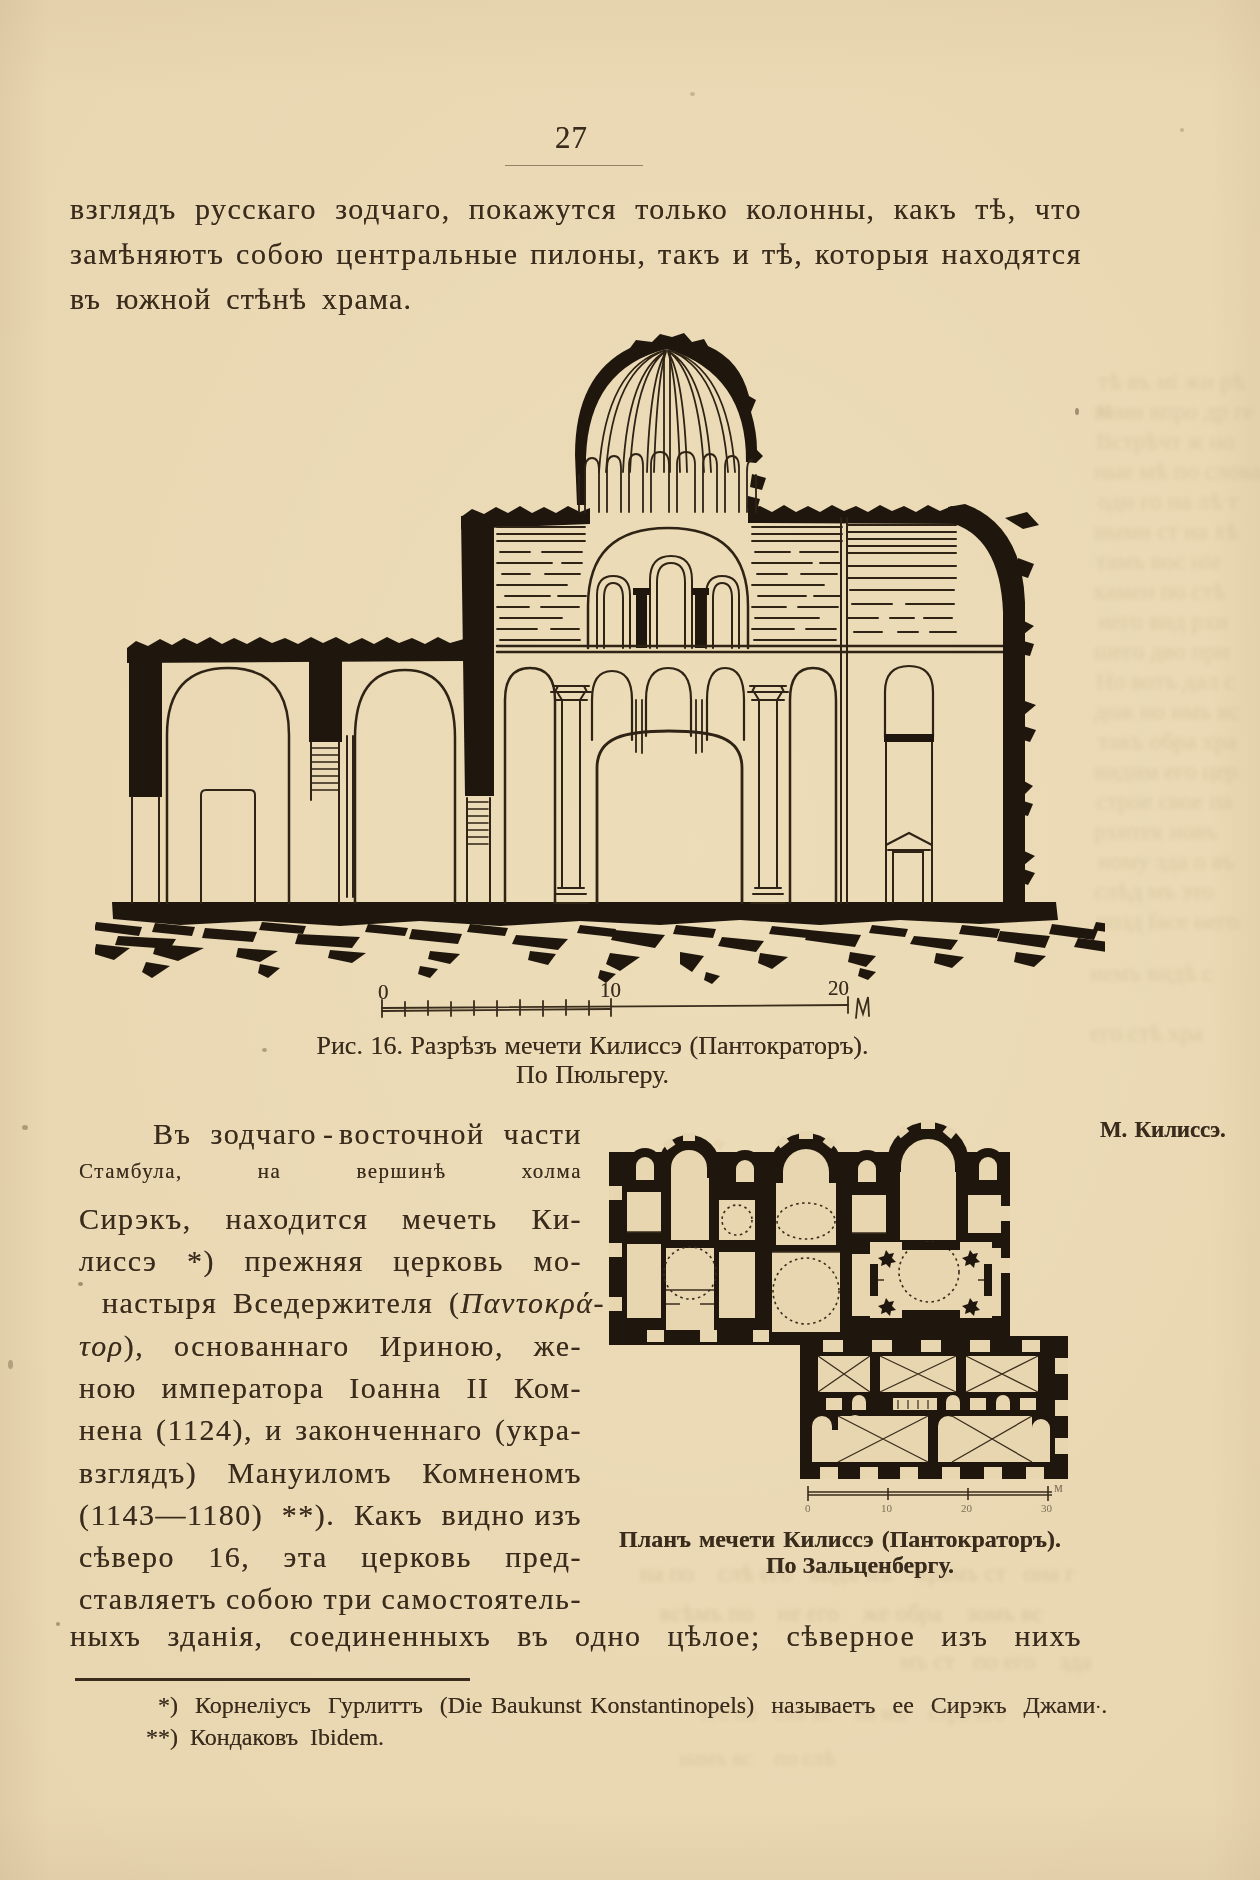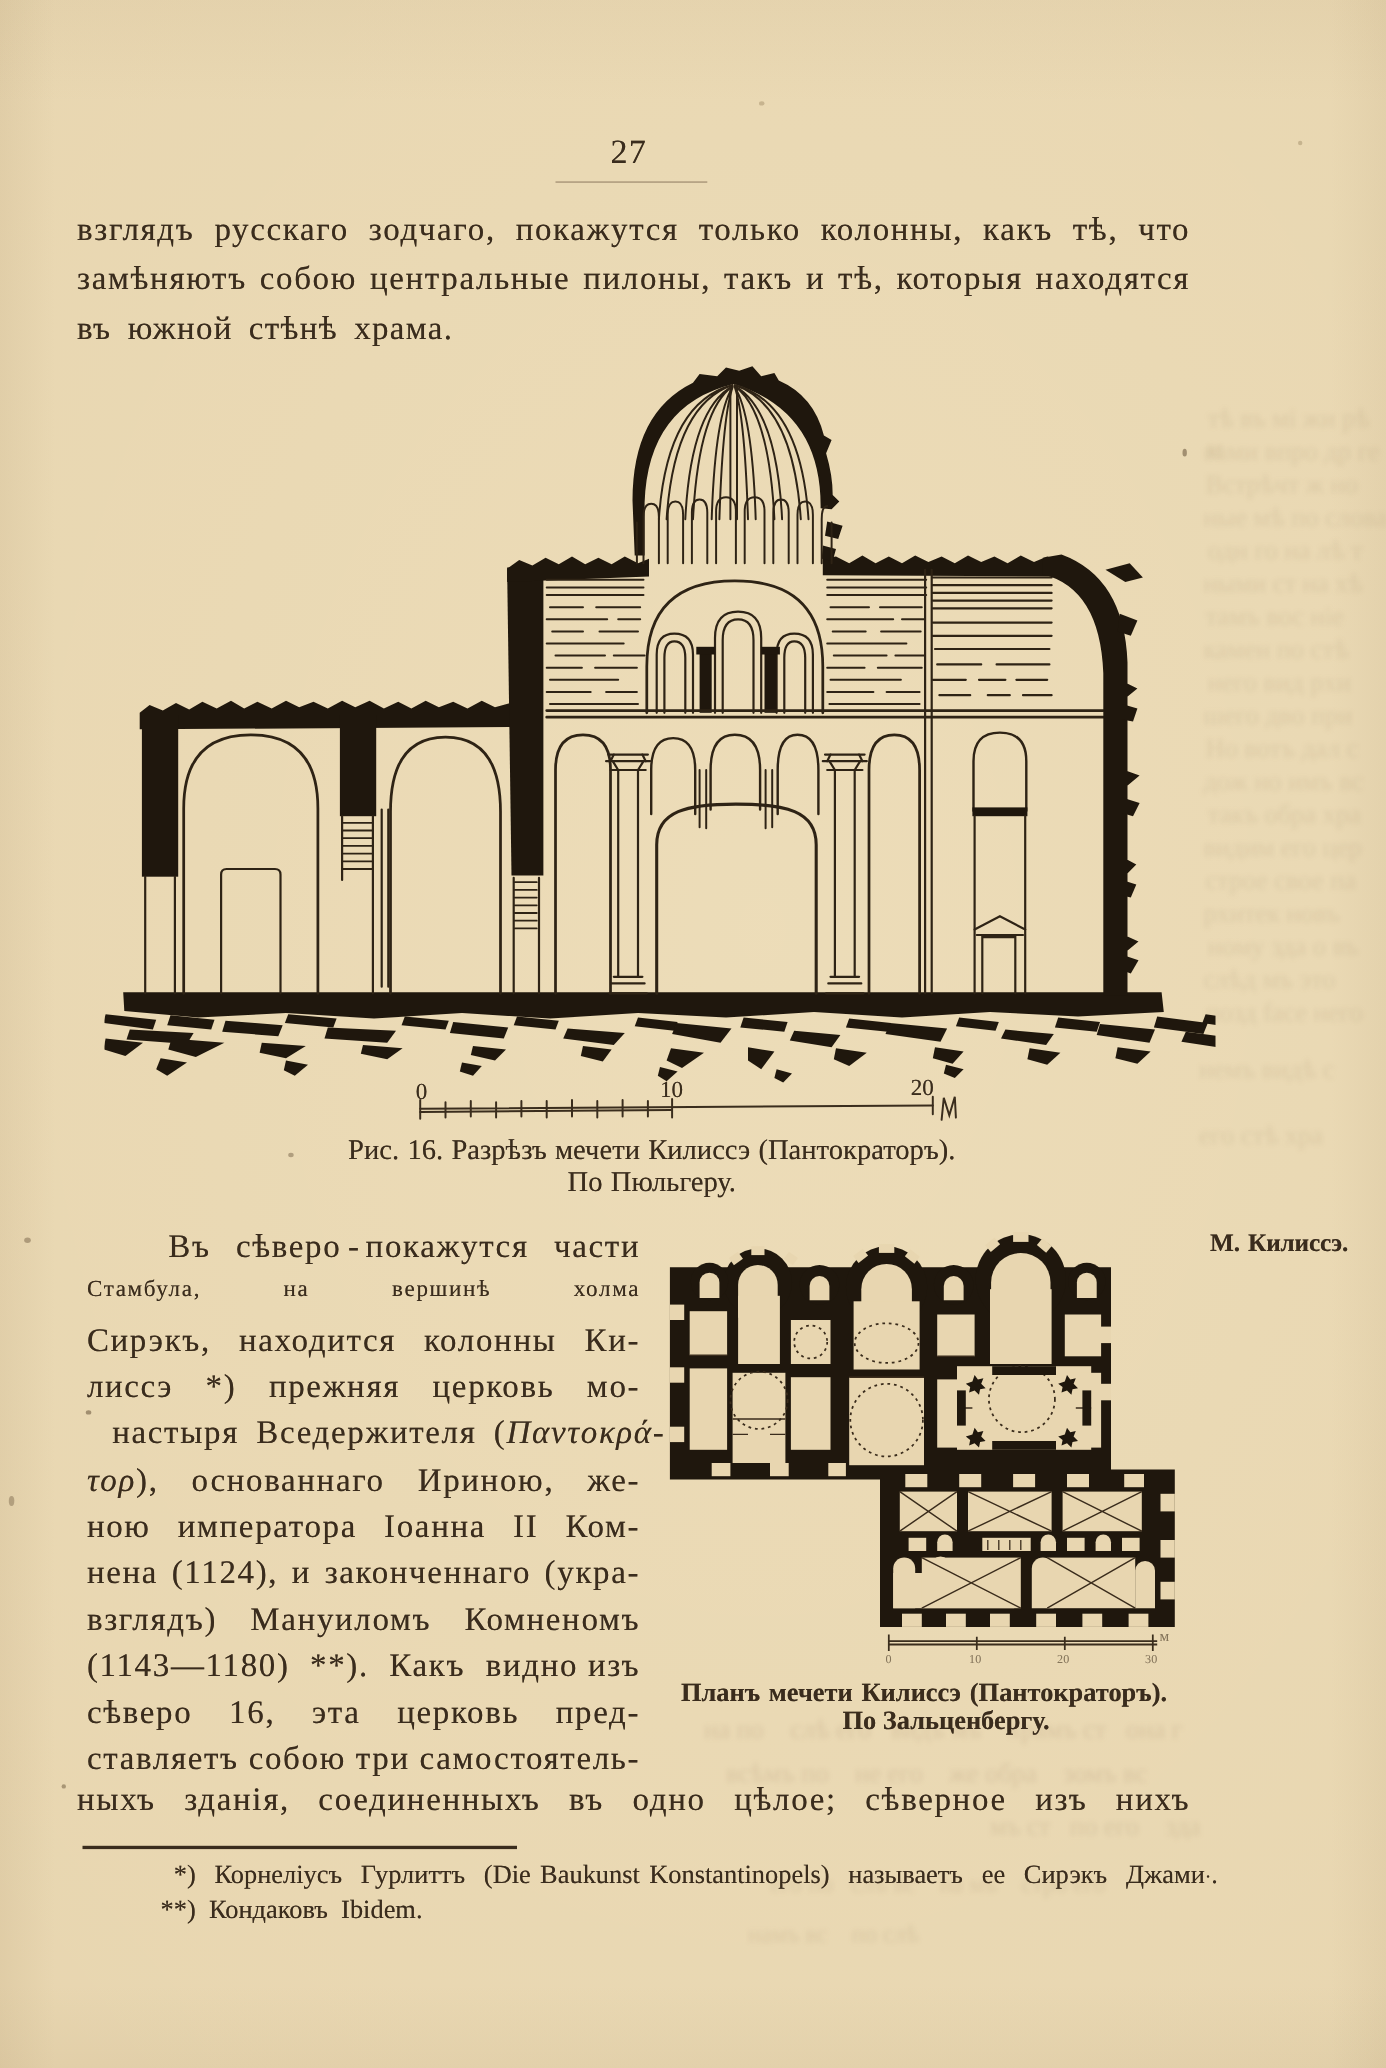--- a/index.html
+++ b/index.html
@@ -287,35 +287,35 @@
 <div class="abs" style="left:280px;top:1031px;width:625px;text-align:center;font-size:26px;white-space:nowrap;word-spacing:1px;">Рис. 16. Разрѣзъ мечети Килиссэ (Пантократоръ).</div>
 
 <div class="abs" style="left:280px;top:1060px;width:625px;text-align:center;font-size:26px;word-spacing:1px;">По Пюльгеру.</div>
 
 <div class="abs" style="left:1100px;top:1117px;font-size:23px;font-weight:bold;word-spacing:2px;letter-spacing:-0.2px;">М.&nbsp;Килиссэ.</div>
 
 <div id="leftcol">
 
 <div class="abs jline" style="left:153px;top:1117px;width:429px;font-size:30px;">
 <span>Въ</span>
-      <span>сѣверо - покажутся</span>
+      <span>зодчаго - восточной</span>
       <span>части</span>
     </div>
 
 <div class="abs jline" style="left:79px;top:1159px;width:503px;font-size:21px;">
 <span>Стамбула,</span>
       <span>на</span>
       <span>вершинѣ</span>
       <span>холма</span>
     </div>
 
 <div class="abs jline" style="left:79px;top:1202px;width:503px;font-size:30px;">
 <span>Сирэкъ,</span>
       <span>находится</span>
-      <span>колонны</span>
+      <span>мечеть</span>
       <span>Ки-</span>
     </div>
 
 <div class="abs jline" style="left:79px;top:1244px;width:503px;font-size:30px;">
 <span>лиссэ</span>
       <span>*)</span>
       <span>прежняя</span>
       <span>церковь</span>
       <span>мо-</span>
     </div>

